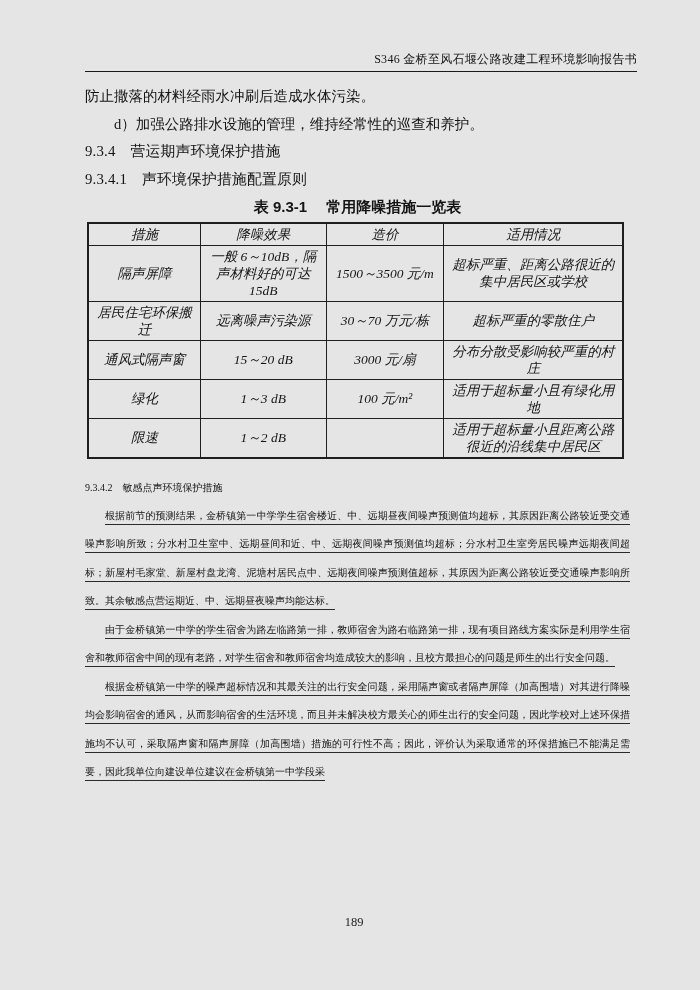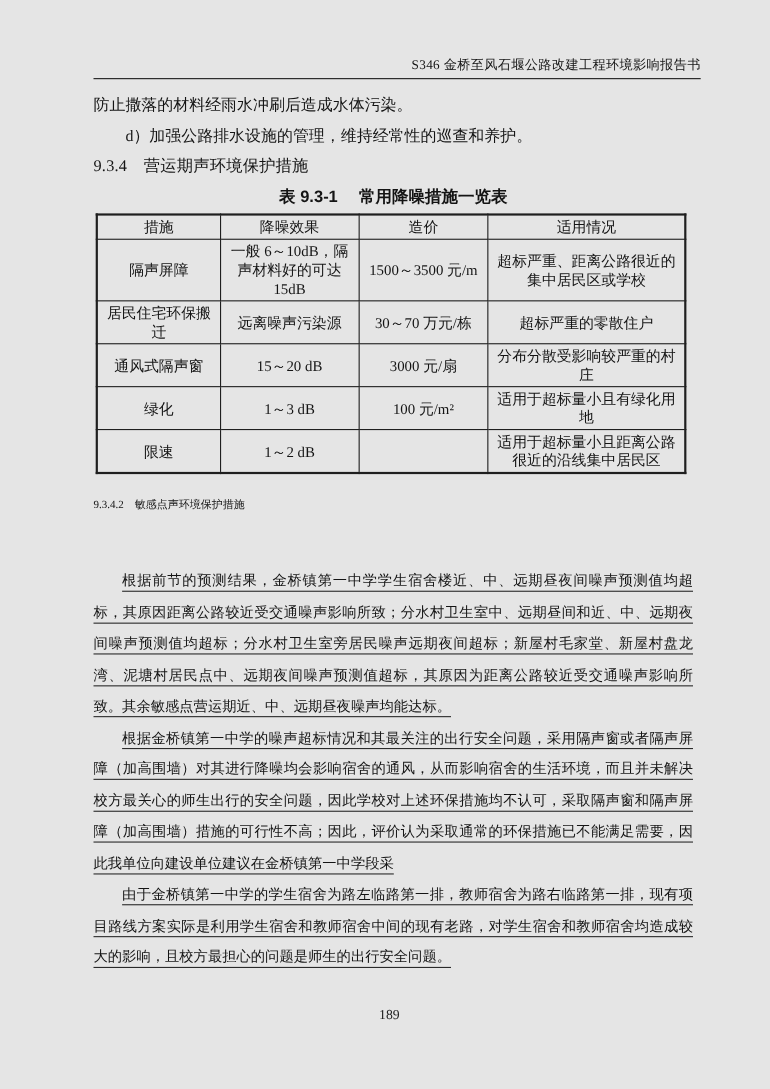--- a/index.html
+++ b/index.html
@@ -48,40 +48,40 @@
     line-height:27.5px;
     font-family:"Liberation Sans","DejaVu Sans",sans-serif;
   }
   table.noise {
     border-collapse:collapse;
     width:537px;
     margin:1px 0 0 2px;
     font-size:13.5px;
     text-align:center;
     border:2px solid #1f1f1f;
+    font-style:italic;
   }
   table.noise th, table.noise td {
     border:1px solid #1f1f1f;
     padding:2px 4px;
     line-height:17px;
     font-weight:normal;
     vertical-align:middle;
   }
   .sec2-heading {
     margin-top:15px;
     font-size:10px;
     line-height:28px;
     width:545px;
   }
   .u-block {
     width:545px;
-    font-size:13px;
+    font-size:10px;
     line-height:28.5px;
     text-align:justify;
-    margin-top:40px;
   }
   .u-block p {
     margin:0;
     text-decoration:underline;
     text-decoration-thickness:1px;
     text-decoration-color:#2a2a2a;
     text-underline-offset:5px;
   }
   .page-num {
     position:absolute;
@@ -99,20 +99,21 @@
   <div class="inner">
 
     <div class="doc-header">
       <span>S346 金桥至风石堰公路改建工程环境影响报告书</span>
     </div>
 
     <div class="body-block">
       <p>防止撒落的材料经雨水冲刷后造成水体污染。</p>
       <p class="indent">d）加强公路排水设施的管理，维持经常性的巡查和养护。</p>
       <p class="sec-heading">9.3.4　营运期声环境保护措施</p>
+      <p class="sec-heading">9.3.4.1　声环境保护措施配置原则</p>
     </div>
 
     <div class="table-title">表 9.3-1　 常用降噪措施一览表</div>
 
     <table class="noise">
       <thead>
         <tr>
           <th style="width:21%">措施</th>
           <th style="width:23.5%">降噪效果</th>
           <th style="width:22%">造价</th>
@@ -150,20 +151,20 @@
           <td></td>
           <td>适用于超标量小且距离公路很近的沿线集中居民区</td>
         </tr>
       </tbody>
     </table>
 
     <p class="sec2-heading">9.3.4.2　敏感点声环境保护措施</p>
 
     <div class="u-block">
       <p class="indent">根据前节的预测结果，金桥镇第一中学学生宿舍楼近、中、远期昼夜间噪声预测值均超标，其原因距离公路较近受交通噪声影响所致；分水村卫生室中、远期昼间和近、中、远期夜间噪声预测值均超标；分水村卫生室旁居民噪声远期夜间超标；新屋村毛家堂、新屋村盘龙湾、泥塘村居民点中、远期夜间噪声预测值超标，其原因为距离公路较近受交通噪声影响所致。其余敏感点营运期近、中、远期昼夜噪声均能达标。</p>
+      <p class="indent">由于金桥镇第一中学的学生宿舍为路左临路第一排，教师宿舍为路右临路第一排，现有项目路线方案实际是利用学生宿舍和教师宿舍中间的现有老路，对学生宿舍和教师宿舍均造成较大的影响，且校方最担心的问题是师生的出行安全问题。</p>
       <p class="indent">根据金桥镇第一中学的噪声超标情况和其最关注的出行安全问题，采用隔声窗或者隔声屏障（加高围墙）对其进行降噪均会影响宿舍的通风，从而影响宿舍的生活环境，而且并未解决校方最关心的师生出行的安全问题，因此学校对上述环保措施均不认可，采取隔声窗和隔声屏障（加高围墙）措施的可行性不高；因此，评价认为采取通常的环保措施已不能满足需要，因此我单位向建设单位建议在金桥镇第一中学段采</p>
-      <p class="indent">由于金桥镇第一中学的学生宿舍为路左临路第一排，教师宿舍为路右临路第一排，现有项目路线方案实际是利用学生宿舍和教师宿舍中间的现有老路，对学生宿舍和教师宿舍均造成较大的影响，且校方最担心的问题是师生的出行安全问题。</p>
     </div>
 
   </div>
 
   <div class="page-num">189</div>
 </div>
 
 </body></html>

